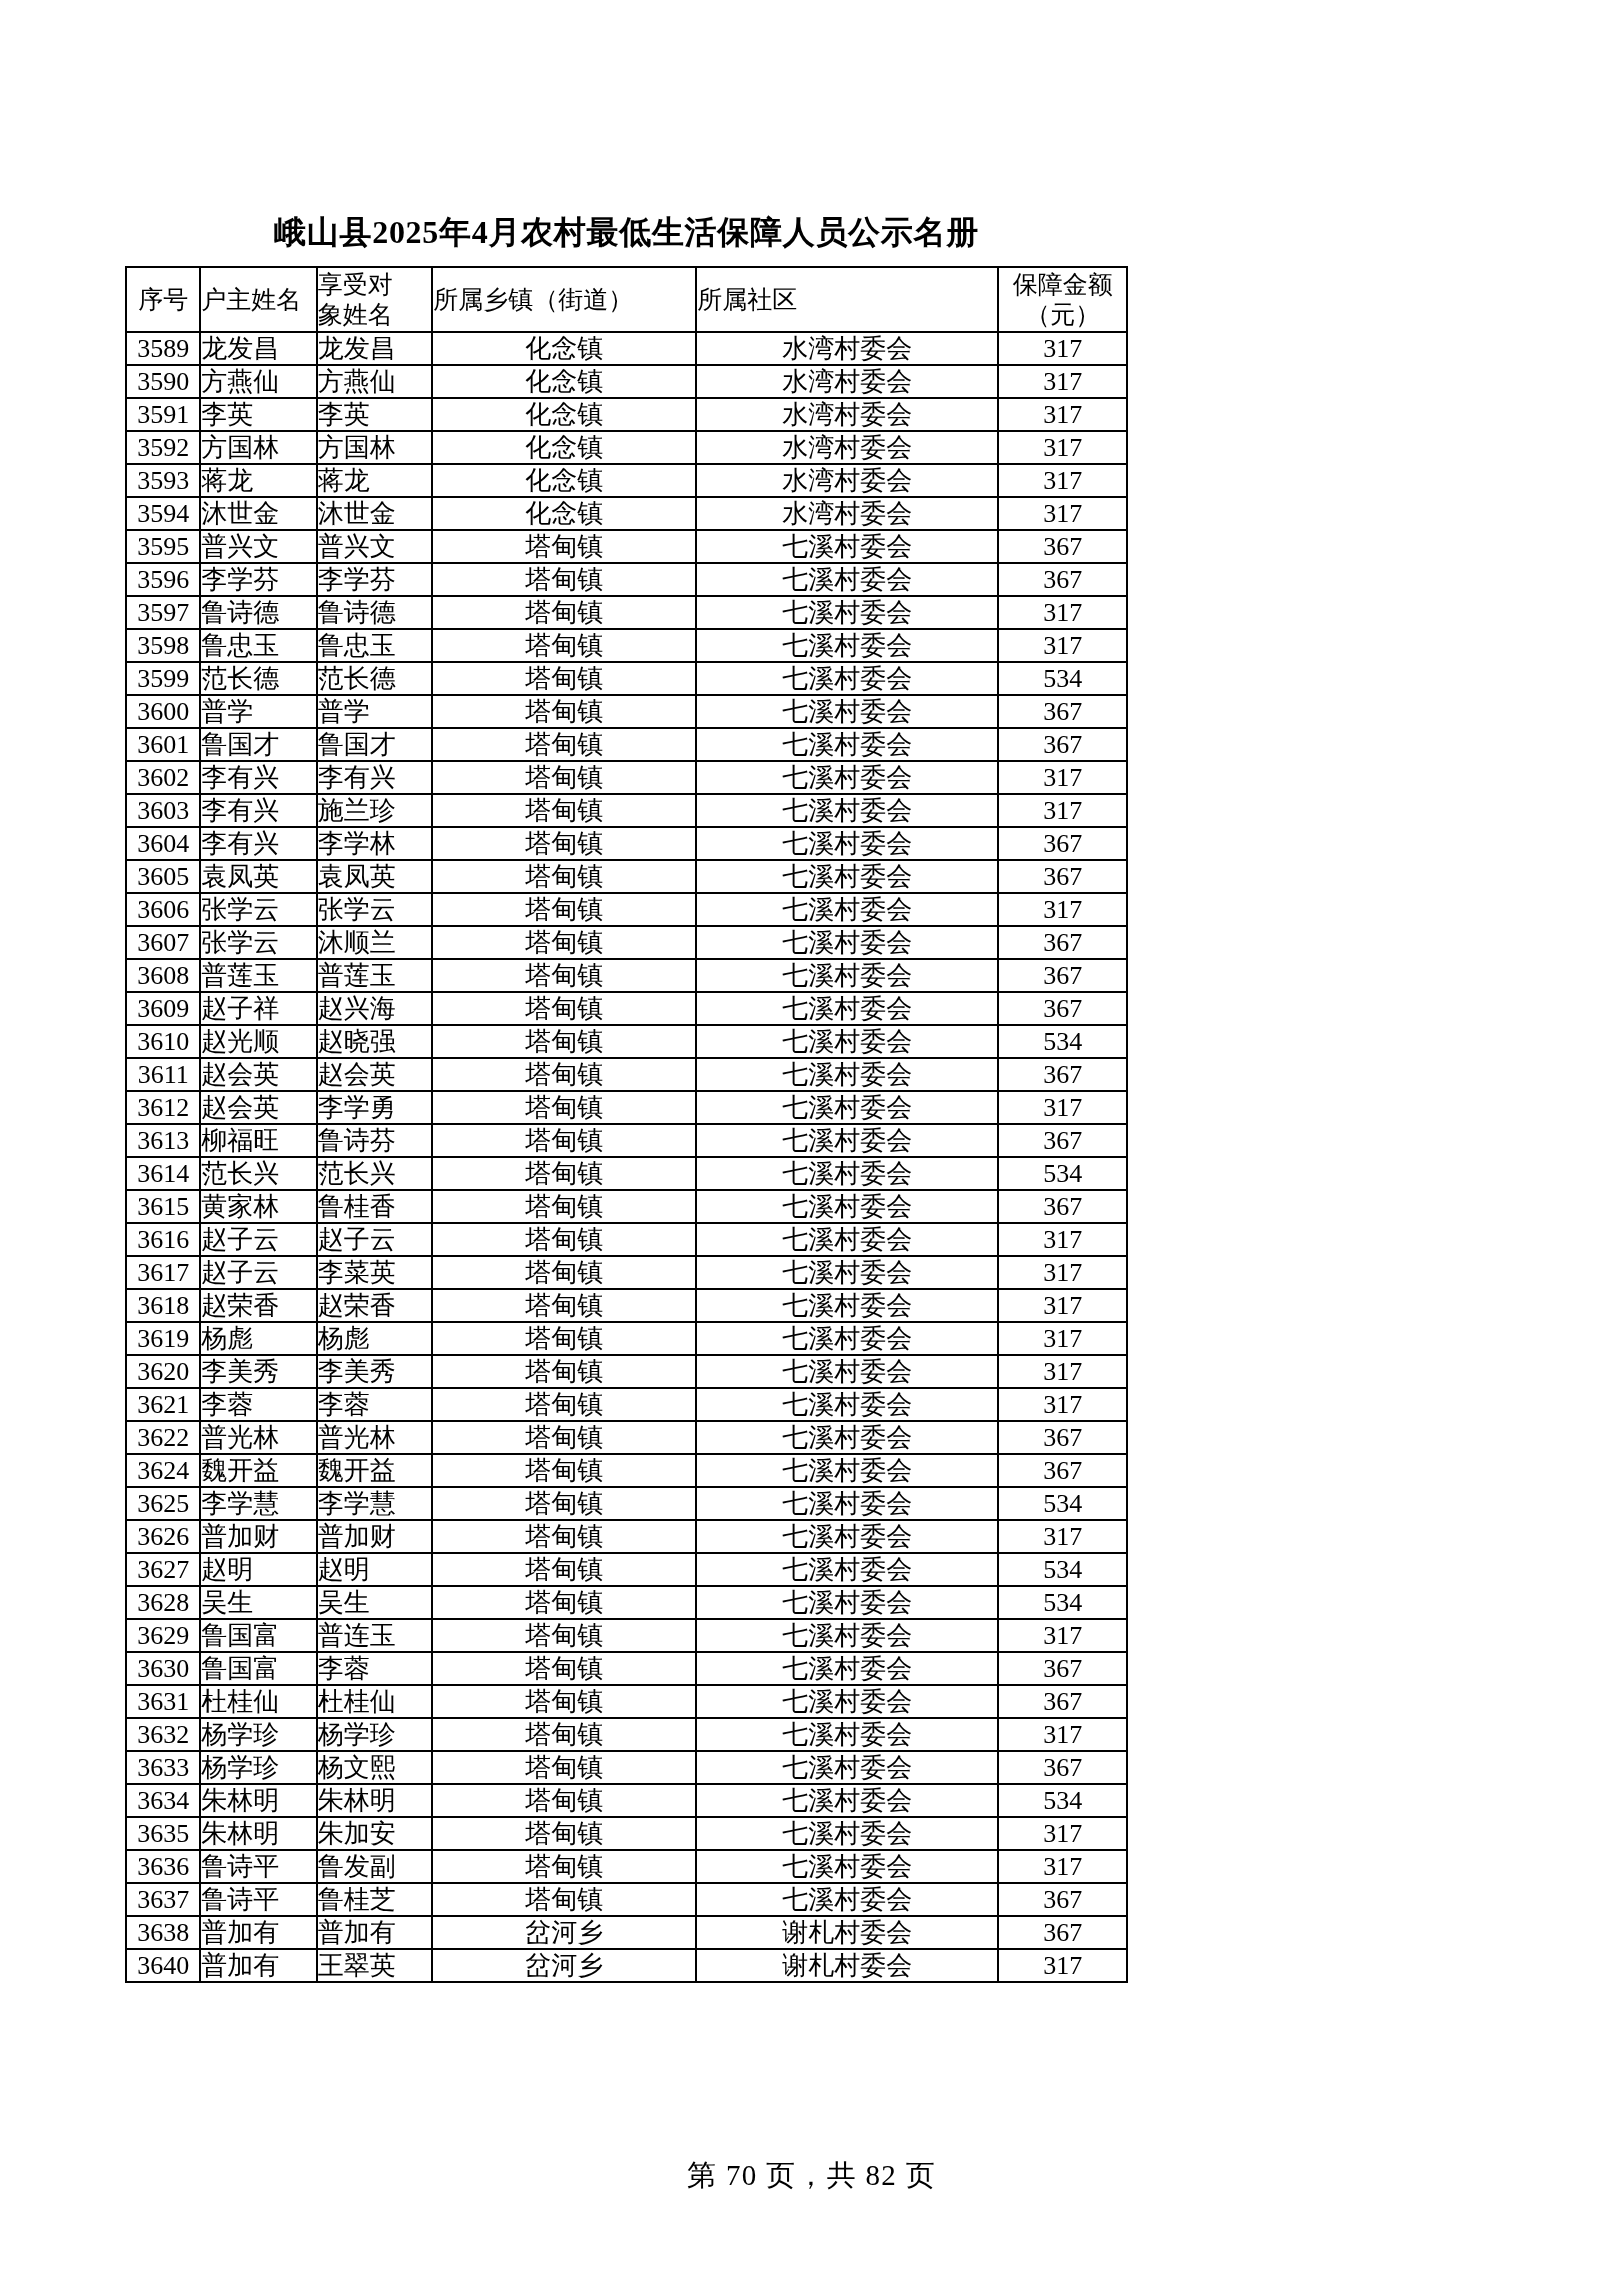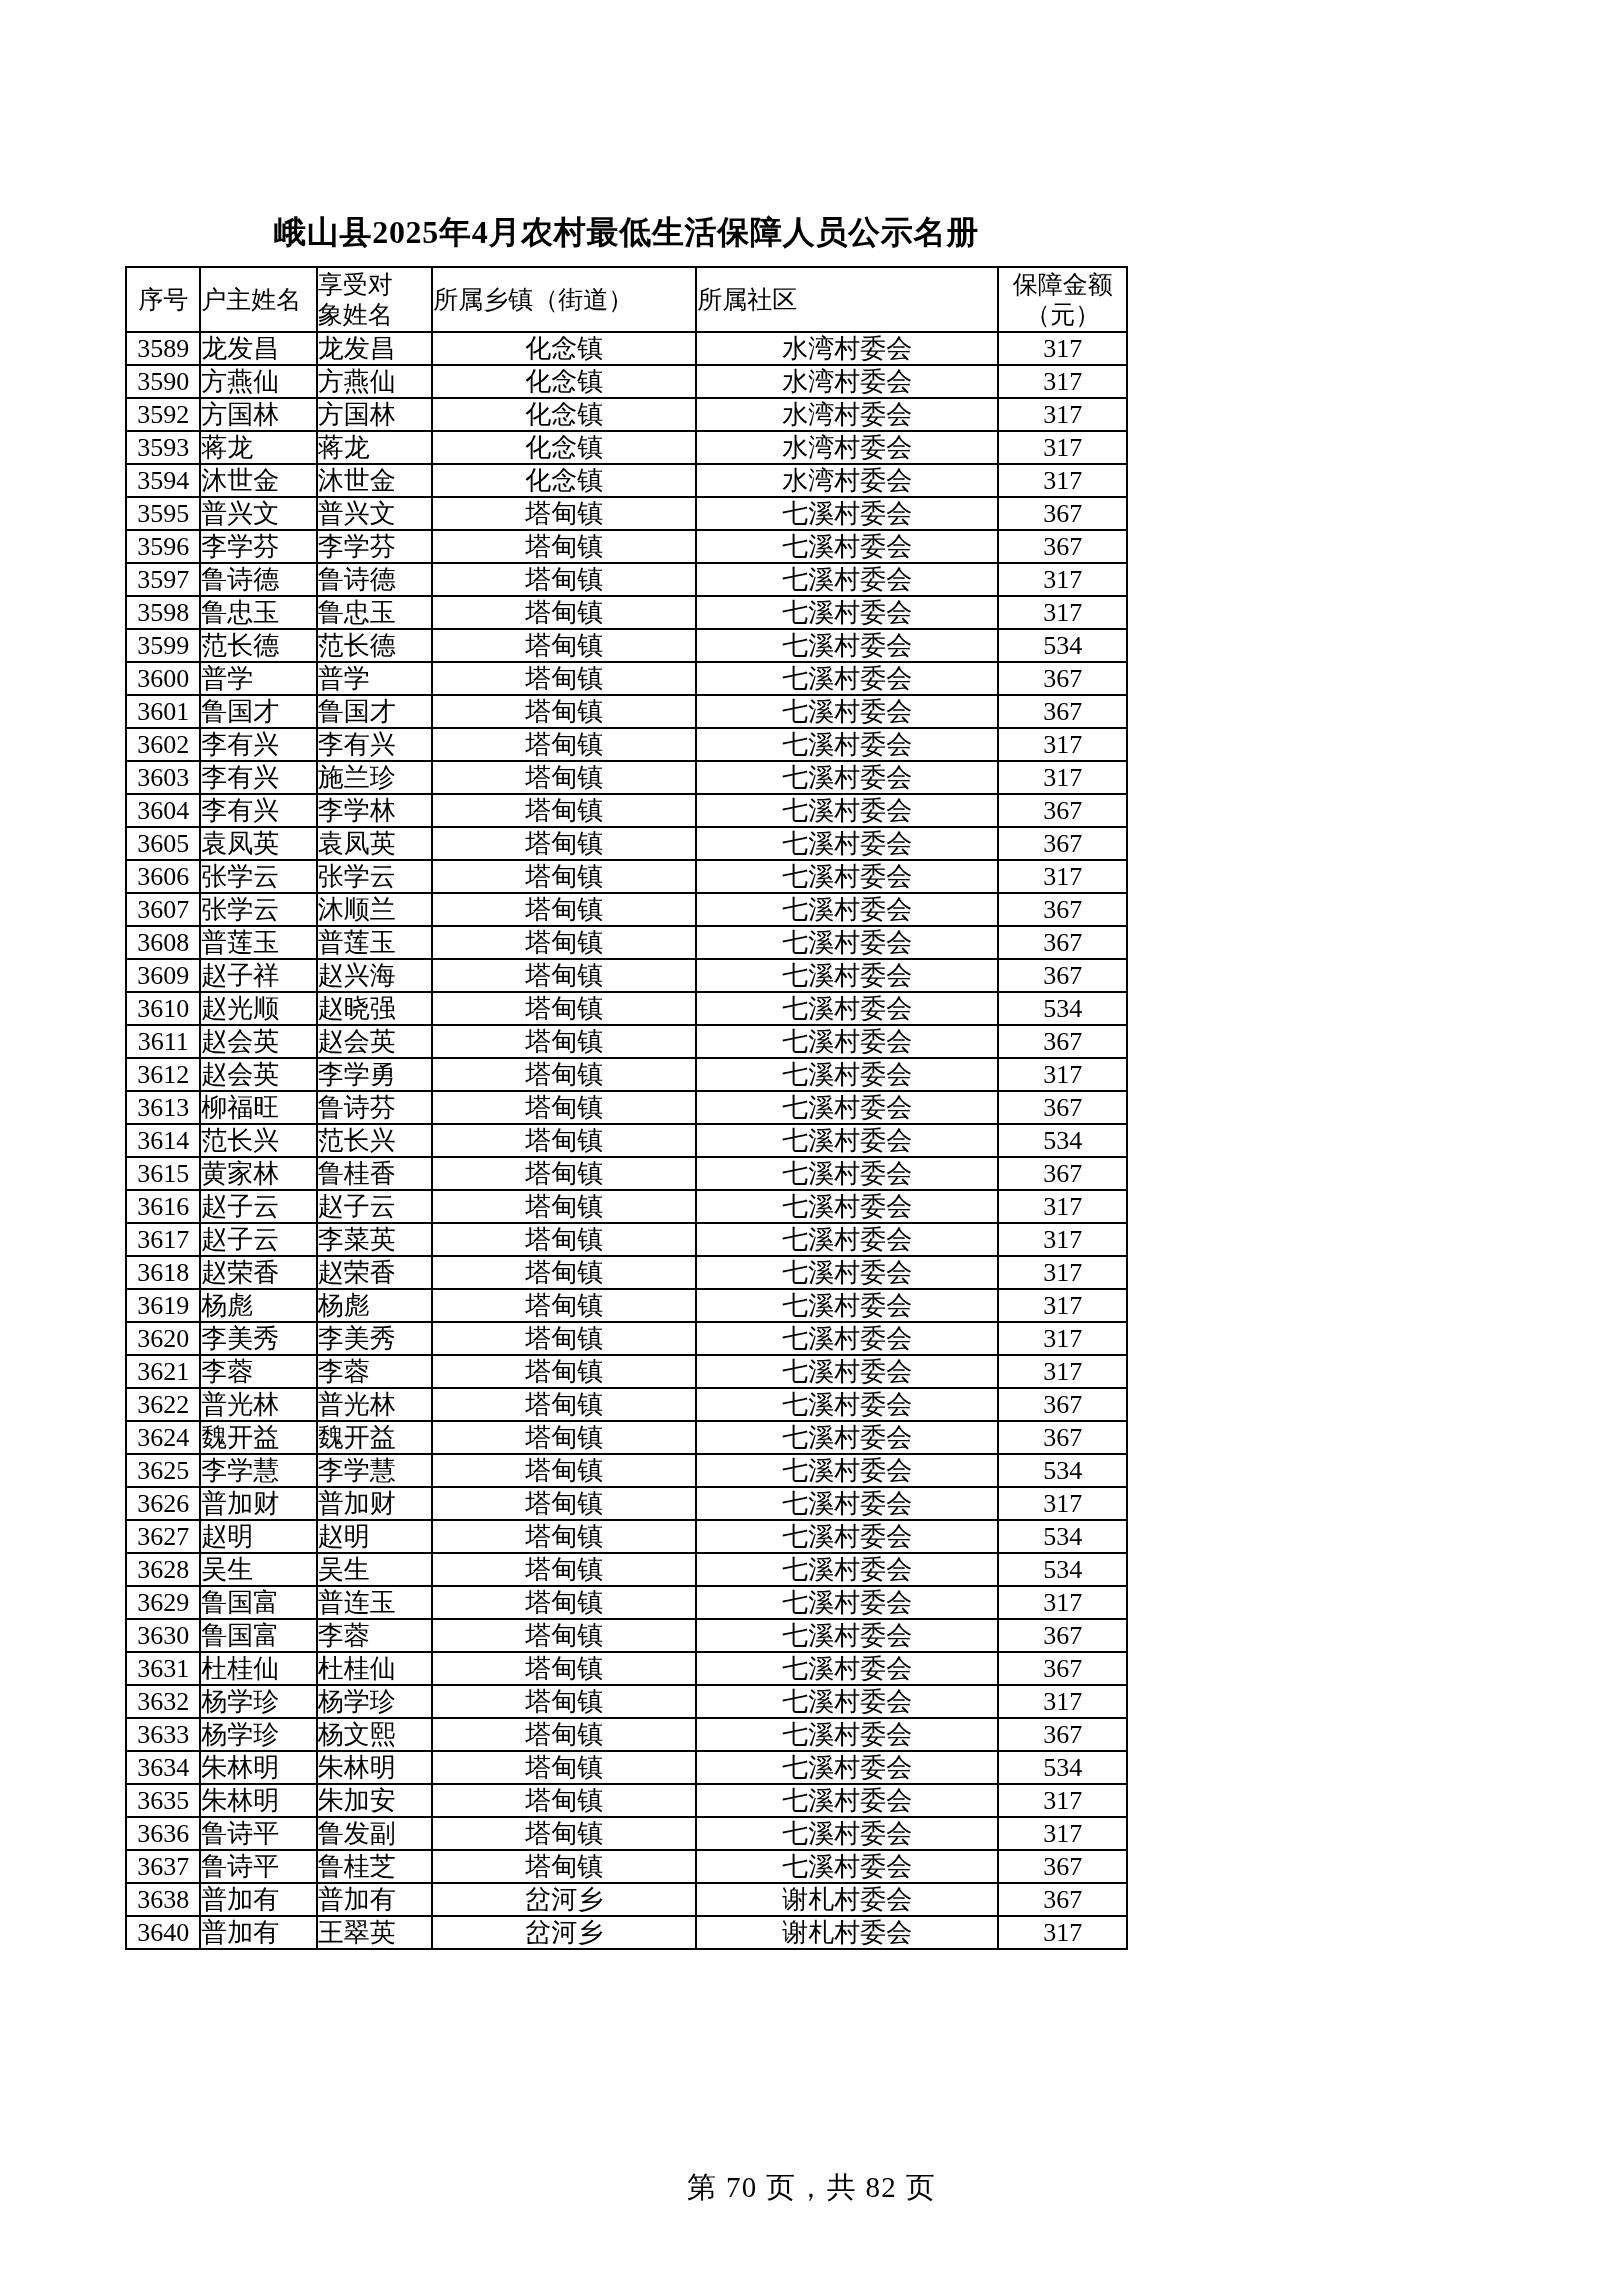--- a/index.html
+++ b/index.html
@@ -69,21 +69,20 @@
   th.c1, th.c6 { text-align: center; padding-left: 0; }
   .footer {
     position: absolute;
     left: 0;
     top: 2156px;
     width: 1623px;
     text-align: center;
     font-size: 29px;
     letter-spacing: 1.3px;
     white-space: pre;
-    margin-top: 12px;
   }
 </style>
 </head>
 <body>
 
 <div class="page">
   <h1 class="title">峨山县2025年4月农村最低生活保障人员公示名册</h1>
 
   <table class="roster">
     <thead>
@@ -109,20 +108,28 @@
         </tr>
         <tr>
           <td class="c1">3590</td>
           <td class="c2">方燕仙</td>
           <td class="c3">方燕仙</td>
           <td class="c4">化念镇</td>
           <td class="c5">水湾村委会</td>
           <td class="c6">317</td>
         </tr>
         <tr>
+          <td class="c1">3591</td>
+          <td class="c2">李英</td>
+          <td class="c3">李英</td>
+          <td class="c4">化念镇</td>
+          <td class="c5">水湾村委会</td>
+          <td class="c6">317</td>
+        </tr>
+        <tr>
           <td class="c1">3592</td>
           <td class="c2">方国林</td>
           <td class="c3">方国林</td>
           <td class="c4">化念镇</td>
           <td class="c5">水湾村委会</td>
           <td class="c6">317</td>
         </tr>
         <tr>
           <td class="c1">3593</td>
           <td class="c2">蒋龙</td>

